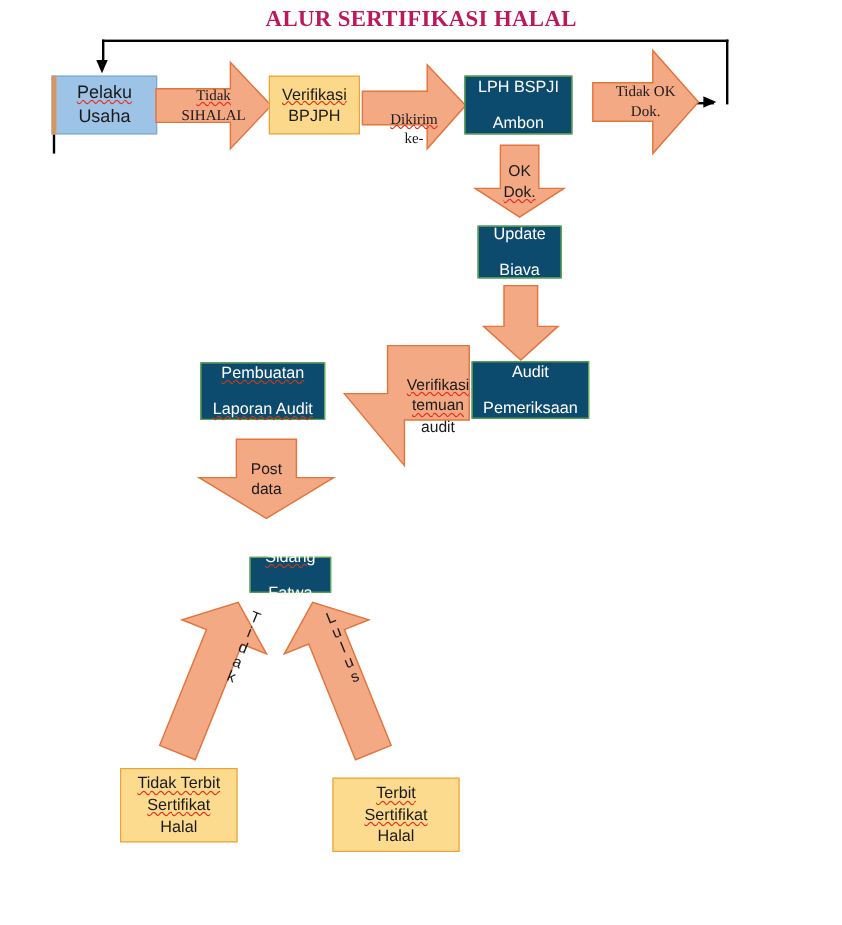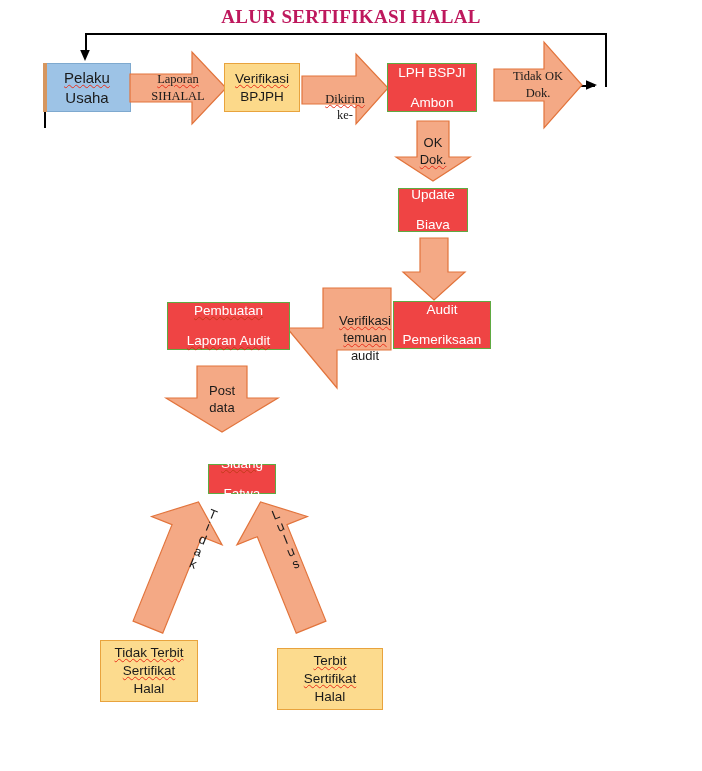--- a/index.html
+++ b/index.html
@@ -20,21 +20,21 @@
     display:flex;flex-direction:column;align-items:center;justify-content:center;
     text-align:center;line-height:1.32;
   }
   .box span{display:block;white-space:nowrap;}
 
   .box.blue{
     background:#9dc3e6;border:1px solid #7ea9cf;
     color:#1a1a1a;font-size:15px;
   }
   .box.green{
-    background:#ef4444;border:1px solid #5faa42;
+    background:#0c4a6e;border:1px solid #5faa42;
     color:#ffffff;font-size:13.5px;gap:12px;
   }
   .box.yellow{
     background:#fcd98a;border:1px solid #e8a33d;
     color:#1a1a1a;font-size:13.5px;
   }
   .box.yellow2{
     background:#fcdb8e;border:1px solid #e8a33d;
     color:#1a1a1a;font-size:13.5px;
   }
@@ -99,21 +99,21 @@
   <span>Usaha</span>
 </div>
 
 <div style="position:absolute;left:43px;top:63px;width:4px;height:49px;background:#d6965f;"></div>
 
 <div class="arrow" style="left:130px;top:52px;width:96px;height:72px;">
   <svg width="96" height="72" viewBox="0 0 96 72">
     <polygon points="0,22 62,22 62,0 96,36 62,72 62,50 0,50" fill="#f4a985" stroke="#e2743c" stroke-width="1.2"></polygon>
   </svg>
   <div class="lbl serifLbl" style="padding-right:22px;">
-    <span class="sq">Laporan</span>
+    <span class="sq">Tidak</span>
     <span>SIHALAL</span>
   </div>
 </div>
 
 <div class="box yellow" style="left:224px;top:63px;width:76px;height:49px;">
   <span class="sq">Verifikasi</span>
   <span>BPJPH</span>
 </div>
 
 <div class="arrow" style="left:302px;top:54px;width:86px;height:70px;">
@@ -171,21 +171,21 @@
   <svg width="104" height="100" viewBox="0 0 104 100">
     <polygon points="36,0 104,0 104,62 50,62 50,100 0,40 36,40" fill="#f4a985" stroke="#e2743c" stroke-width="1.2"></polygon>
   </svg>
   <div class="lbl sansLbl" style="padding-left:26px;padding-bottom:36px;">
     <span class="sq">Verifikasi</span>
     <span class="sq">temuan</span>
     <span>audit</span>
   </div>
 </div>
 
-<div class="box green" style="left:167px;top:302px;width:123px;height:48px;">
+<div class="box green" style="left:167px;top:302px;width:104px;height:48px;">
   <span class="sq">Pembuatan</span>
   <span class="sq">Laporan Audit</span>
 </div>
 
 <div class="arrow" style="left:166px;top:366px;width:112px;height:66px;">
   <svg width="112" height="66" viewBox="0 0 112 66">
     <polygon points="31,0 81,0 81,32 112,32 56,66 0,32 31,32" fill="#f4a985" stroke="#e2743c" stroke-width="1.2"></polygon>
   </svg>
   <div class="lbl sansLbl" style="padding-bottom:8px;">
     <span>Post</span>

